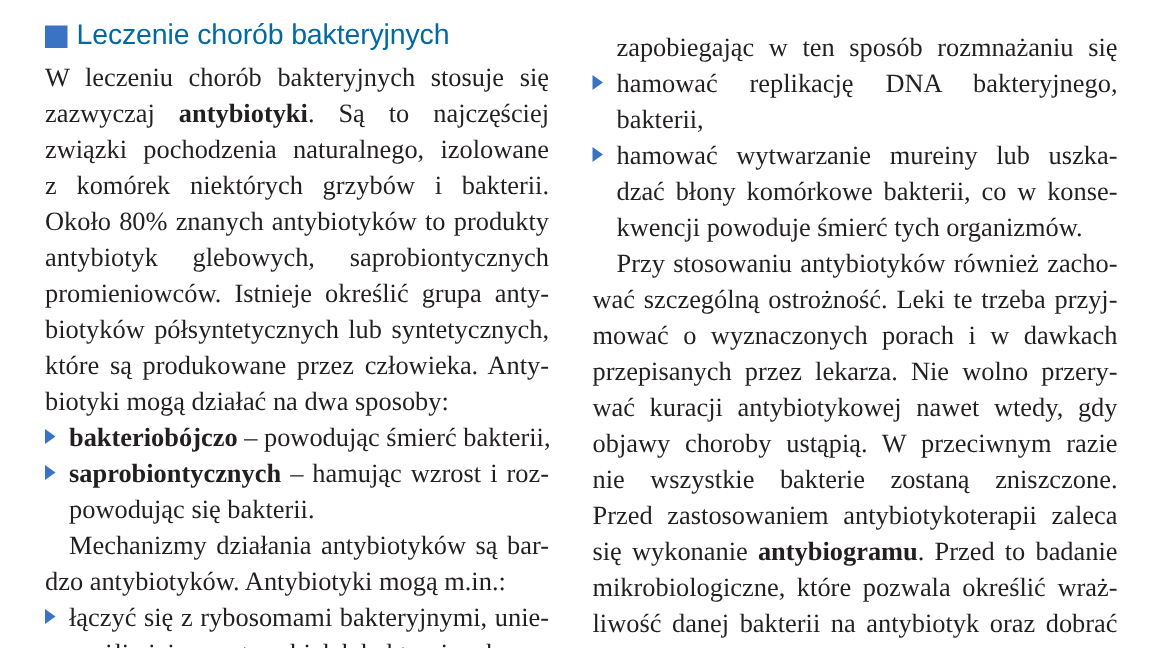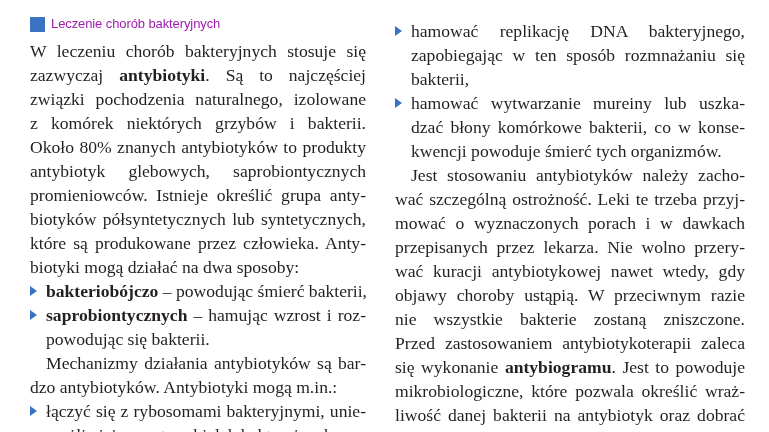--- a/index.html
+++ b/index.html
@@ -11,21 +11,21 @@
     }
     .page { position: relative; width: 769px; height: 432px; }
     .col { position: absolute; top: 0; }
     .col-left { left: 30px; width: 336px; }
     .col-right { left: 395px; width: 350px; }
 
     .title {
       position: absolute; left: 30px; top: 13px;
       display: flex; align-items: center;
       font-family: "Liberation Sans", "DejaVu Sans", sans-serif;
-      font-size: 13px; line-height: 22px; color: #a21caf;
+      font-size: 19px; line-height: 22px; color: #0369a1;
       letter-spacing: -0.1px;
     }
     .title .sq {
       width: 15px; height: 15px; background: #3b73c4;
       margin-right: 6px; display: inline-block;
     }
 
     .lines { position: absolute; left: 0; width: 100%; }
     .ln {
       height: 24px; line-height: 24px; font-size: 17.6px;
@@ -73,36 +73,36 @@
       <div class="ln ind j">Mechanizmy działania antybiotyków są bar-</div>
       <div class="ln">dzo antybiotyków. Antybiotyki mogą m.in.:</div>
 
       <div class="ln pi bul j">łączyć się z rybosomami bakteryjnymi, unie-</div>
       <div class="ln pi">możliwiając syntezę białek bakteryjnych,</div>
     </div>
   </div>
 
   <div class="col col-right">
     <div class="lines" style="top:19px;">
+      <div class="ln pi j">zapobiegając w ten sposób rozmnażaniu się</div>
       <div class="ln pi bul j">hamować replikację DNA bakteryjnego,</div>
-      <div class="ln pi j">zapobiegając w ten sposób rozmnażaniu się</div>
       <div class="ln pi">bakterii,</div>
 
       <div class="ln pi bul j">hamować wytwarzanie mureiny lub uszka-</div>
       <div class="ln pi j">dzać błony komórkowe bakterii, co w konse-</div>
       <div class="ln pi">kwencji powoduje śmierć tych organizmów.</div>
 
-      <div class="ln ind j">Jest stosowaniu antybiotyków należy zacho-</div>
+      <div class="ln ind j">Przy stosowaniu antybiotyków również zacho-</div>
       <div class="ln j">wać szczególną ostrożność. Leki te trzeba przyj-</div>
       <div class="ln j">mować o wyznaczonych porach i w dawkach</div>
       <div class="ln j">przepisanych przez lekarza. Nie wolno przery-</div>
       <div class="ln j">wać kuracji antybiotykowej nawet wtedy, gdy</div>
       <div class="ln j">objawy choroby ustąpią. W przeciwnym razie</div>
       <div class="ln j">nie wszystkie bakterie zostaną zniszczone.</div>
       <div class="ln j">Przed zastosowaniem antybiotykoterapii zaleca</div>
-      <div class="ln j"><span>się wykonanie </span><span class="b">antybiogramu</span><span>. Jest to powoduje</span></div>
+      <div class="ln j"><span>się wykonanie </span><span class="b">antybiogramu</span><span>. Przed to badanie</span></div>
       <div class="ln j">mikrobiologiczne, które pozwala określić wraż-</div>
       <div class="ln j">liwość danej bakterii na antybiotyk oraz dobrać</div>
       <div class="ln">jego skuteczną dawkę.</div>
     </div>
   </div>
 
 </div>
 
 </body></html>

